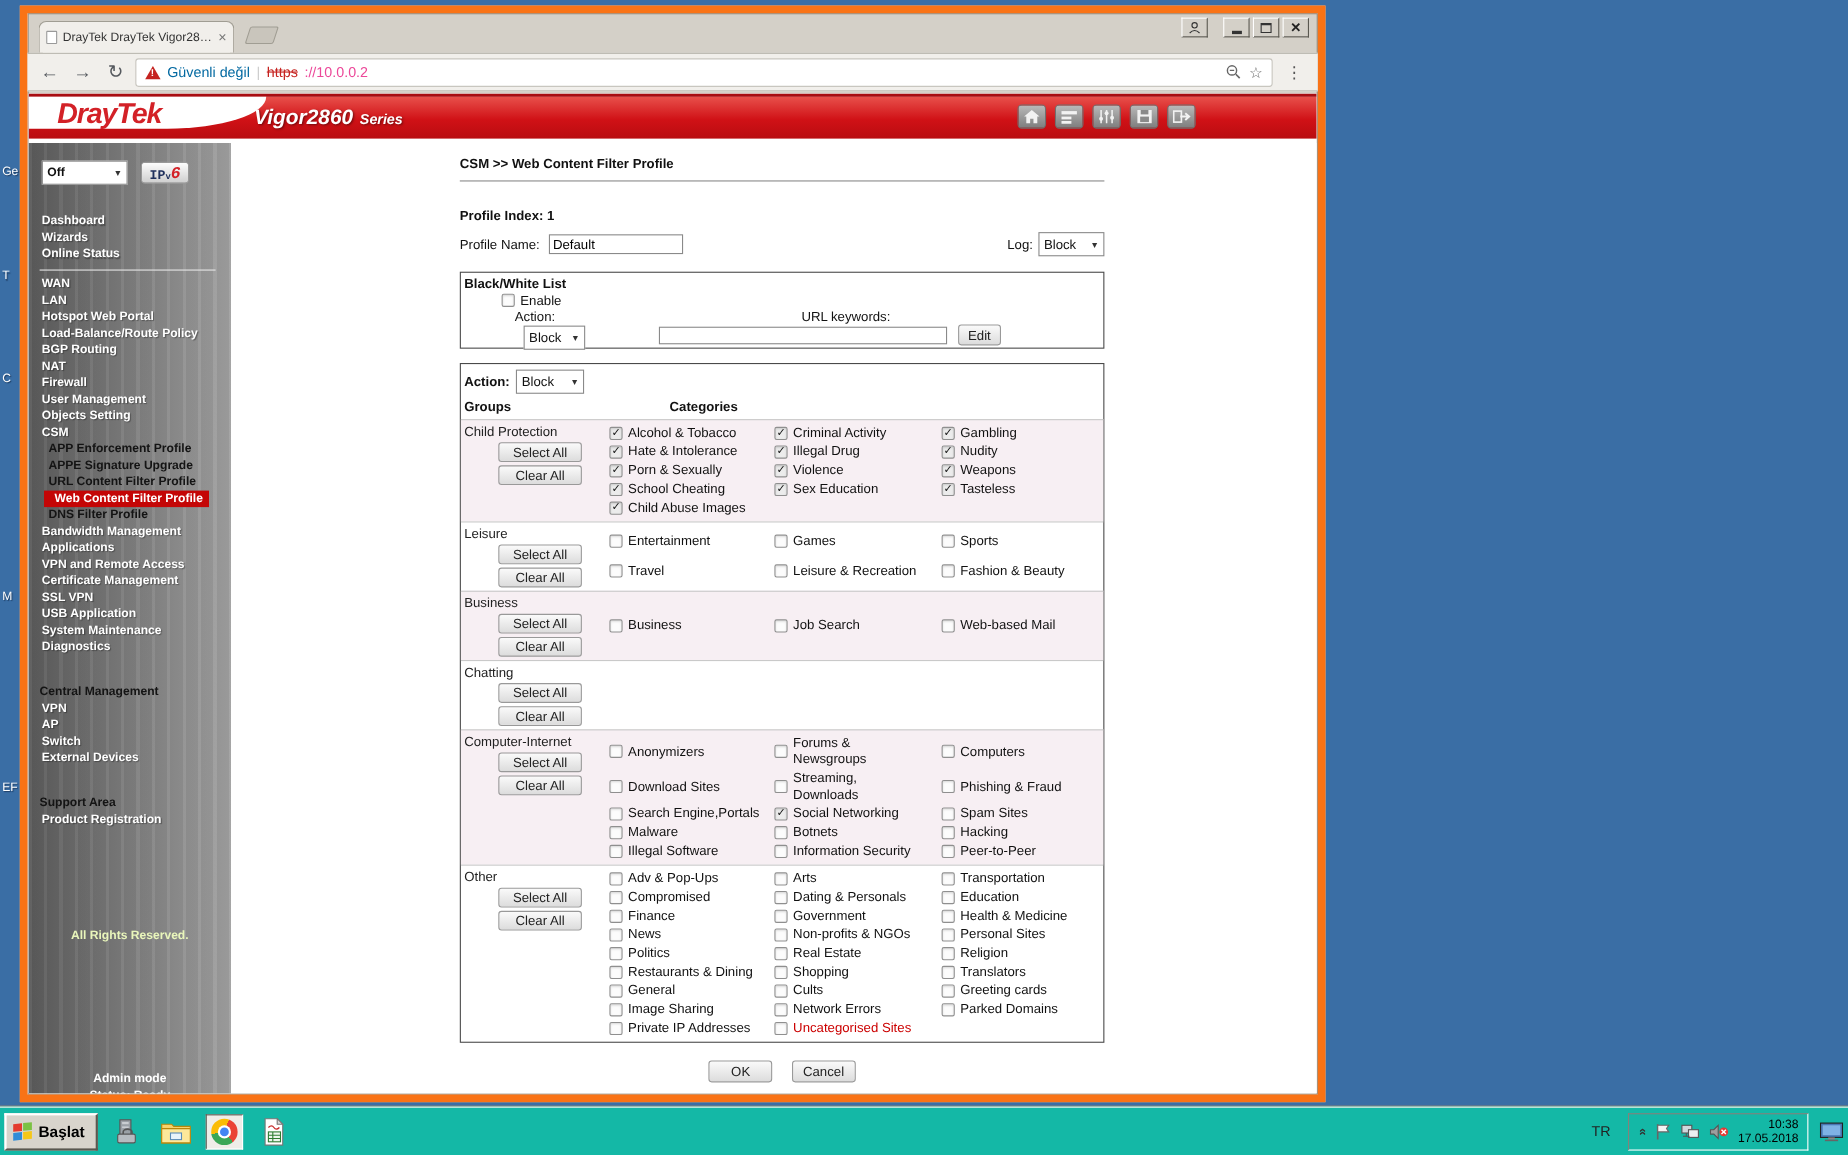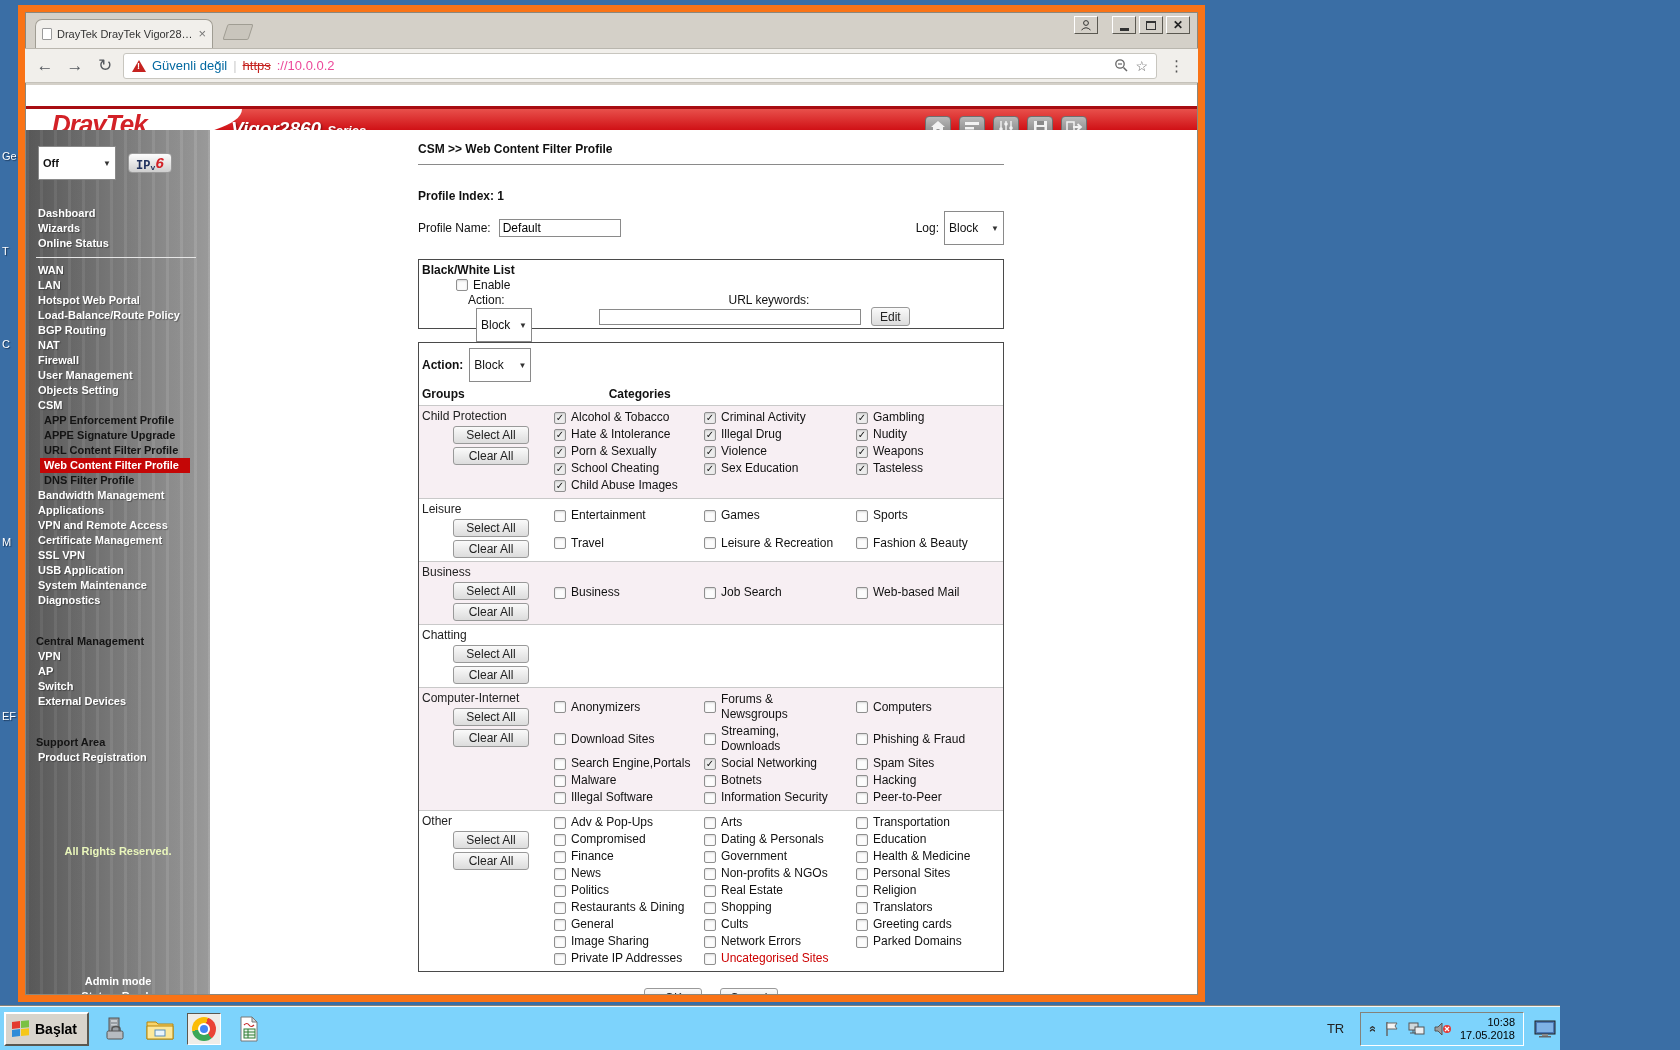--- a/index.html
+++ b/index.html
@@ -43,21 +43,21 @@
   .url-sep{color:#ccc;}
   .scheme{color:#c5221f;text-decoration:line-through;}
   .urlrest{color:#ec4899;}
   .ab-spacer{flex:1;}
   .ab-icon{color:#666;font-size:14px;}
   .menu-dots{font-size:15px;color:#555;padding:0 6px;}
 
   .page{position:absolute;left:1px;top:73px;right:1px;bottom:1px;background:#fff;overflow:hidden;}
 
   
-  .banner{position:absolute;left:0;top:21px;right:0;height:41px;
+  .banner{position:absolute;left:0;top:0;right:0;height:41px;
     background:linear-gradient(#e8504b,#d01116 55%,#b90c10);border-top:3px solid #a80d12;}
   .swoosh{position:absolute;left:0;top:0;width:216px;height:29px;background:#fff;
     border-bottom-right-radius:90px 29px;}
   .logo{position:absolute;left:26px;top:0px;font-style:italic;font-weight:bold;font-size:26px;
     color:#d32127;letter-spacing:-1px;}
   .model{position:absolute;left:205px;top:9px;color:#fff;font-style:italic;font-weight:bold;
     font-size:19px;text-shadow:1px 1px 2px rgba(0,0,0,.45);}
   .series{font-size:13px;margin-left:6px;}
   .hdr-icons{position:absolute;right:110px;top:7px;display:flex;gap:8px;}
   .hbtn{width:26px;height:22px;border-radius:4px;border:1px solid #6f6f6f;
@@ -69,41 +69,41 @@
       linear-gradient(90deg,#5c5c5c,#a2a2a2);}
   .sb-controls{display:flex;align-items:center;gap:12px;padding:16px 0 0 12px;}
   .ipv6{height:20px;padding:0 7px;border-radius:4px;border:1px solid #9a9a9a;
     background:linear-gradient(#fdfdfd,#cfcfcf);display:inline-flex;align-items:flex-end;line-height:1;font-family:Liberation Mono, monospace;}
   .ip6-ip{color:#20315d;font-weight:bold;font-size:12px;}
   .ip6-v{color:#20315d;font-size:8px;}
   .ip6-6{color:#d32127;font-style:italic;font-weight:bold;font-size:15px;}
   .sb-menu{margin-top:26px;}
   .sb-t{padding-left:12px;line-height:15px;color:#fff;text-shadow:1px 1px 1px rgba(0,0,0,.35);}
   .sb-s{padding-left:18px;line-height:15px;color:#141414;}
-  .sb-sel{margin:0 20px 0 14px;line-height:15px;background:#c40606;color:#fff;padding-left:4px;}
+  .sb-sel{margin:0 20px 0 14px;line-height:15px;background:#c40606;color:#fff;padding-left:4px;text-align:center;}
   .sb-h{padding-left:10px;line-height:15px;color:#141414;}
   .sb-div{border-top:1px solid #e6e6e6;margin:6px 14px 5px 10px;}
   .sb-gap{height:26px;}
   .sb-rights{position:absolute;top:715px;width:100%;text-align:center;color:#e9f6bb;}
   .sb-admin{position:absolute;top:845px;width:100%;text-align:center;}
   .sb-status{position:absolute;top:860px;width:100%;text-align:center;}
 
   
   .main{position:absolute;left:184px;top:45px;right:0;bottom:0;background:#fff;overflow:hidden;
     font-size:12px;color:#111;}
   .content{margin-left:208px;width:586px;padding-top:12px;}
   .breadcrumb{font-weight:bold;font-size:12px;}
   .rule{border-bottom:1px solid #8a8a8a;margin-top:8px;}
   .pindex{margin-top:24px;font-weight:bold;}
   .prow{margin-top:8px;display:flex;align-items:center;}
   .prow .inp{margin-left:8px;}
   .logwrap{margin-left:auto;display:flex;align-items:center;gap:5px;}
   .inp{height:18px;border:1px solid #8a8a8a;font-size:12px;padding:0 3px;background:#fff;}
   .selbox{display:inline-flex;align-items:center;justify-content:space-between;background:#fff;
-    border:1px solid #8a8a8a;height:34px;padding:0 4px;font-size:12px;color:#111;}
+    border:1px solid #8a8a8a;height:22px;padding:0 4px;font-size:12px;color:#111;}
   .caret{font-size:8px;color:#333;margin-left:6px;}
   .btn97{background:linear-gradient(#fafafa,#dcdcdc);border:1px solid #999;border-radius:3px;
     font-size:12px;color:#222;padding:0 8px;height:19px;}
 
   .bwbox{position:relative;margin-top:14px;border:1px solid #4a4a4a;height:70px;}
   .bw-title{position:absolute;left:3px;top:3px;font-weight:bold;}
   .bw-enable{position:absolute;left:37px;top:18px;display:flex;align-items:center;}
   .bw-action-lbl{position:absolute;left:49px;top:33px;}
   .bw-url-lbl{position:absolute;left:250px;top:33px;width:200px;text-align:center;}
   .bw-sel{position:absolute;left:57px;top:48px;width:56px;}
@@ -123,21 +123,21 @@
   .gcat{display:flex;align-items:center;font-size:12px;line-height:15px;white-space:pre-line;padding:1px 0;}
   .cb{width:12px;height:12px;border:1px solid #8f8f8f;border-radius:2px;background:#fcfcfc;
     display:inline-flex;align-items:center;justify-content:center;font-size:10px;color:#111;
     margin-right:5px;flex:0 0 auto;box-shadow:inset 0 1px 2px rgba(0,0,0,.15);}
   .cb.on{background:#ececec;}
   .redtxt{color:#c00;}
   .okrow{margin-top:16px;text-align:center;}
   .okrow .btn97{height:20px;min-width:58px;margin:0 7px;}
 
   
-  .taskbar{position:absolute;left:0;bottom:0;width:1560px;height:44px;background:#7dd3fc;
+  .taskbar{position:absolute;left:0;bottom:0;width:1680px;height:44px;background:#14b8a6;
     border-top:1px solid #f7f5f1;box-shadow:0 -1px 0 #84827a;display:flex;align-items:center;padding:0 4px;gap:10px;}
   .startbtn{height:34px;display:flex;align-items:center;gap:5px;padding:0 10px 0 6px;background:#d8d4cc;
     border:2px solid;border-color:#fff #5a5850 #5a5850 #fff;font-weight:bold;font-size:14px;color:#000;}
   .winflag{width:18px;height:16px;display:grid;grid-template-columns:8px 8px;grid-template-rows:7px 7px;gap:1px;transform:skewY(-6deg);}
   .winflag span:nth-child(1){background:#e43b2e;}
   .winflag span:nth-child(2){background:#7bc143;}
   .winflag span:nth-child(3){background:#2f8cd8;}
   .winflag span:nth-child(4){background:#f5c718;}
   .qicon{width:34px;height:32px;display:flex;align-items:center;justify-content:center;}
   .qicon.pressed{background:#efede8;border:1px solid;border-color:#5a5850 #fff #fff #5a5850;}

